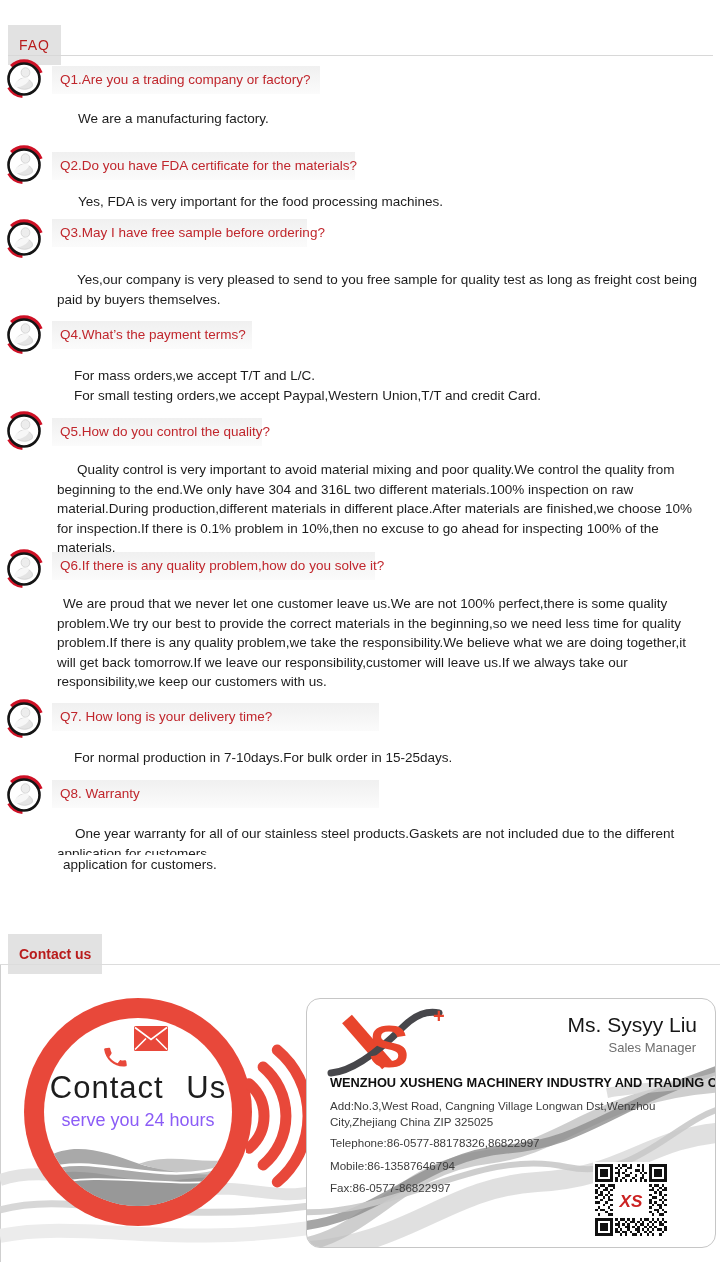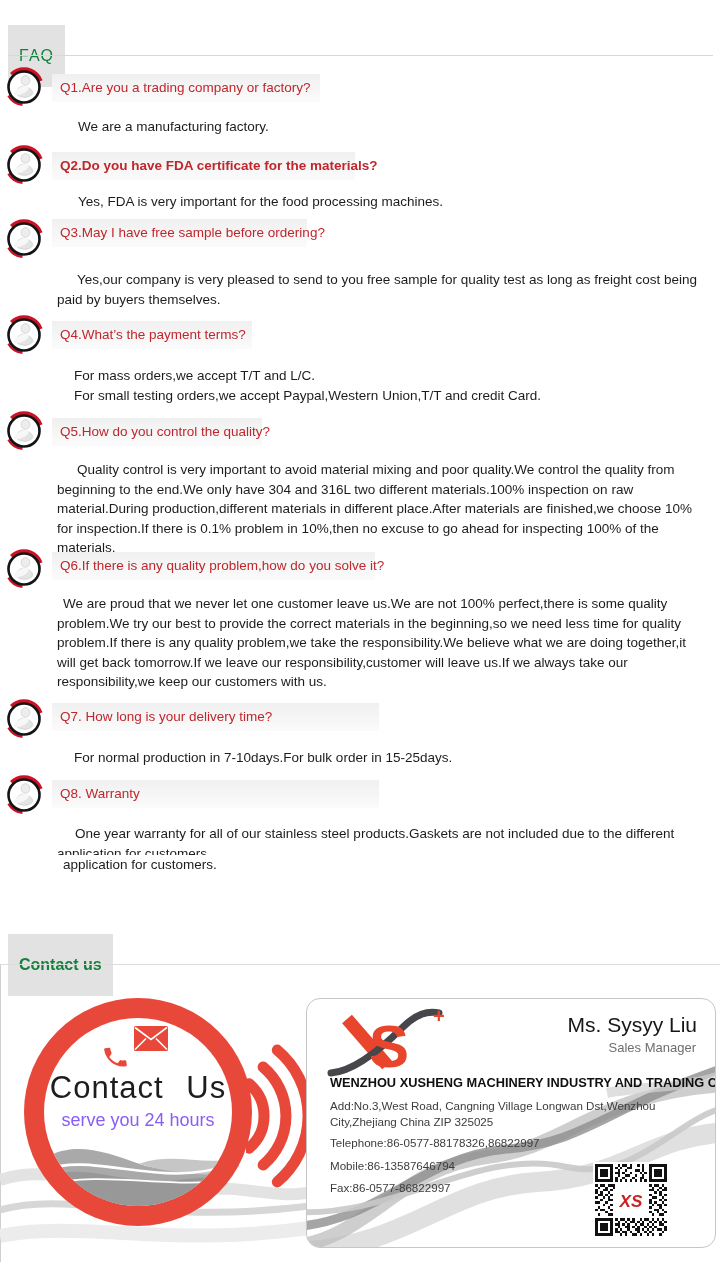--- a/index.html
+++ b/index.html
@@ -1,35 +1,35 @@
 <!DOCTYPE html>
 <html><head>
 <meta charset="utf-8">
 <style>
   html,body{margin:0;padding:0;background:#fff;}
   .page{position:relative;width:720px;height:1262px;background:#fff;overflow:hidden;
         font-family:"Liberation Sans",sans-serif;margin:0 auto;}
   
-  .tab{position:absolute;left:8px;height:30px;background:#e2e2e2;color:#15803d;
-       font-size:16px;line-height:30px;padding:16px 11px;}
+  .tab{position:absolute;left:8px;height:30px;background:#e2e2e2;color:#b91c1c;
+       font-size:14px;line-height:30px;padding:5px 11px;}
   #faq-tab{top:25px;letter-spacing:1px;}
   #contact-tab{top:934px;font-weight:bold;}
   .rule{position:absolute;border-top:1px solid #d8d8d8;height:0;}
   #faq-rule{top:55px;left:8px;right:7px;}
   #contact-rule{top:964px;left:0;right:0;border-top:1px solid #dcdcdc;}
   #left-edge{position:absolute;left:0;top:965px;bottom:0;width:1px;background:#cfcfcf;}
   
   .fitem{position:absolute;left:0;right:0;}
   .mascot{position:absolute;left:4px;top:0;width:40px;height:44px;overflow:visible;}
   .qbar{position:absolute;left:52px;height:28px;background:linear-gradient(180deg,#f0f0f0,#fbfbfb);}
   .qbar span{display:block;padding:0 8px;line-height:28px;font-size:13.5px;color:#c0262c;white-space:nowrap;}
   .ans{position:absolute;font-size:13.5px;color:#1c1c1c;line-height:19.5px;}
   .para{text-indent:20px;}
-  #i1{top:64px;height:100px;} #i1 .qbar{top:10px;width:268px;} #i1 .ans{top:53px;left:78px;}
-  #i2{top:142px;height:90px;} #i2 .qbar{top:10px;width:303px;font-weight:bold;} #i2 .ans{top:44px;left:78px;margin-top:6px;}
+  #i1{top:56px;height:100px;} #i1 .qbar{top:10px;width:268px;} #i1 .ans{top:53px;left:78px;}
+  #i2{top:142px;height:90px;} #i2 .qbar{top:10px;width:303px;} #i2 .ans{top:44px;left:78px;margin-top:6px;}
   #i3{top:216px;height:110px;}#i3 .qbar{top:3px;width:255px;} #i3 .ans{top:54px;left:57px;width:652px;}
   #i4{top:312px;height:110px;}#i4 .qbar{top:9px; width:200px;} #i4 .ans{top:54px;left:74px;}
   #i5{top:408px;height:150px;}#i5 .qbar{top:10px;width:210px;} #i5 .ans{top:52px;left:57px;width:652px;}
   #i6{top:546px;height:160px;}#i6 .qbar{top:6px; width:323px;} #i6 .ans{top:48px;left:57px;width:650px;text-indent:6px;}
   #i7{top:696px;height:90px;} #i7 .qbar{top:7px; width:327px;} #i7 .ans{top:52px;left:74px;}
   #i8{top:772px;height:110px;}#i8 .qbar{top:8px; width:327px;} #i8 .ans{top:52px;left:57px;width:648px;text-indent:18px;}
   .cutline{height:11px;overflow:hidden;text-indent:0;}
   .repline{margin-left:6px;text-indent:0;}
   
   #bg-waves{position:absolute;left:0;top:1140px;width:310px;height:122px;}

